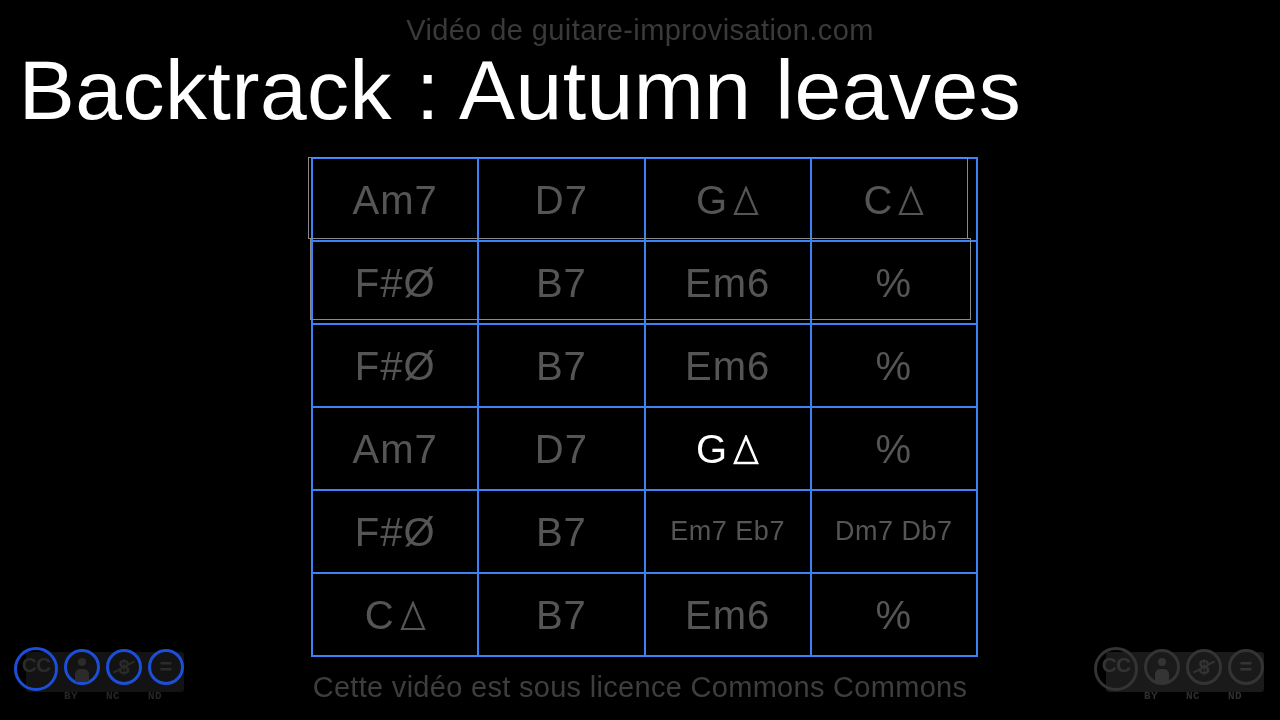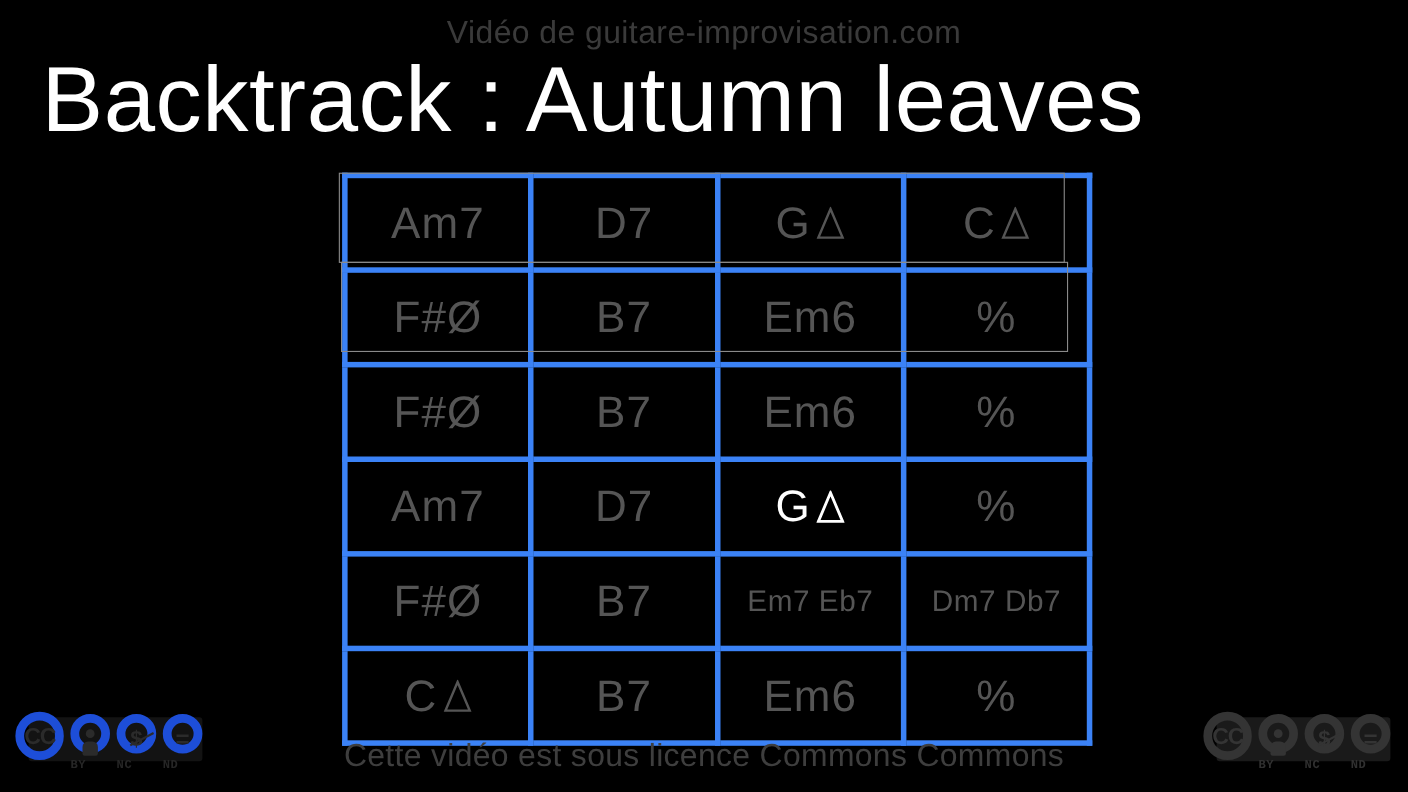--- a/index.html
+++ b/index.html
@@ -29,21 +29,21 @@
     letter-spacing: 0.4px;
     color: #3a3a3a;
     white-space: nowrap;
   }
 
   .main-title {
     position: absolute;
     top: 44px;
     left: 0;
     width: 1040px;
-    text-align: right;
+    text-align: center;
     font-family: "Liberation Sans", sans-serif;
     font-size: 84px;
     font-weight: 300;
     letter-spacing: 0.5px;
     color: #ffffff;
     white-space: nowrap;
     line-height: 1.1;
   }
 
   
@@ -59,21 +59,21 @@
     border-collapse: collapse;
     table-layout: fixed;
     width: 657px;
     height: 486px;
     border: 1px solid #4a4a4a;
   }
 
   table.chord-grid td {
     width: 164.25px;
     height: 81px;
-    border: 5px solid #3b82f6;
+    border: 2px solid #3b82f6;
     text-align: center;
     vertical-align: middle;
     padding: 0;
     position: relative;
   }
 
   .chord {
     font-family: "Liberation Sans", sans-serif;
     font-weight: 300;
     font-size: 40px;
@@ -163,21 +163,21 @@
     border-radius: 3px;
   }
   .cc-badge.right .cc-bar { background: #1a1a1a; }
 
   .cc-circle {
     position: absolute;
     top: 3px;
     width: 36px;
     height: 36px;
     border-radius: 50%;
-    border: 8px solid #1d4ed8;
+    border: 3px solid #1d4ed8;
     box-sizing: border-box;
     color: #2b2b2b;
     font-family: "Liberation Sans", sans-serif;
     font-weight: bold;
     text-align: center;
   }
   .cc-badge.right .cc-circle { border-color: #343434; color: #343434; }
 
   .cc-circle.c0 { left: 2px; width: 44px; height: 44px; top: 1px; font-size: 22px; line-height: 38px; letter-spacing: -1px; }
   .cc-circle.c1 { left: 52px; }

